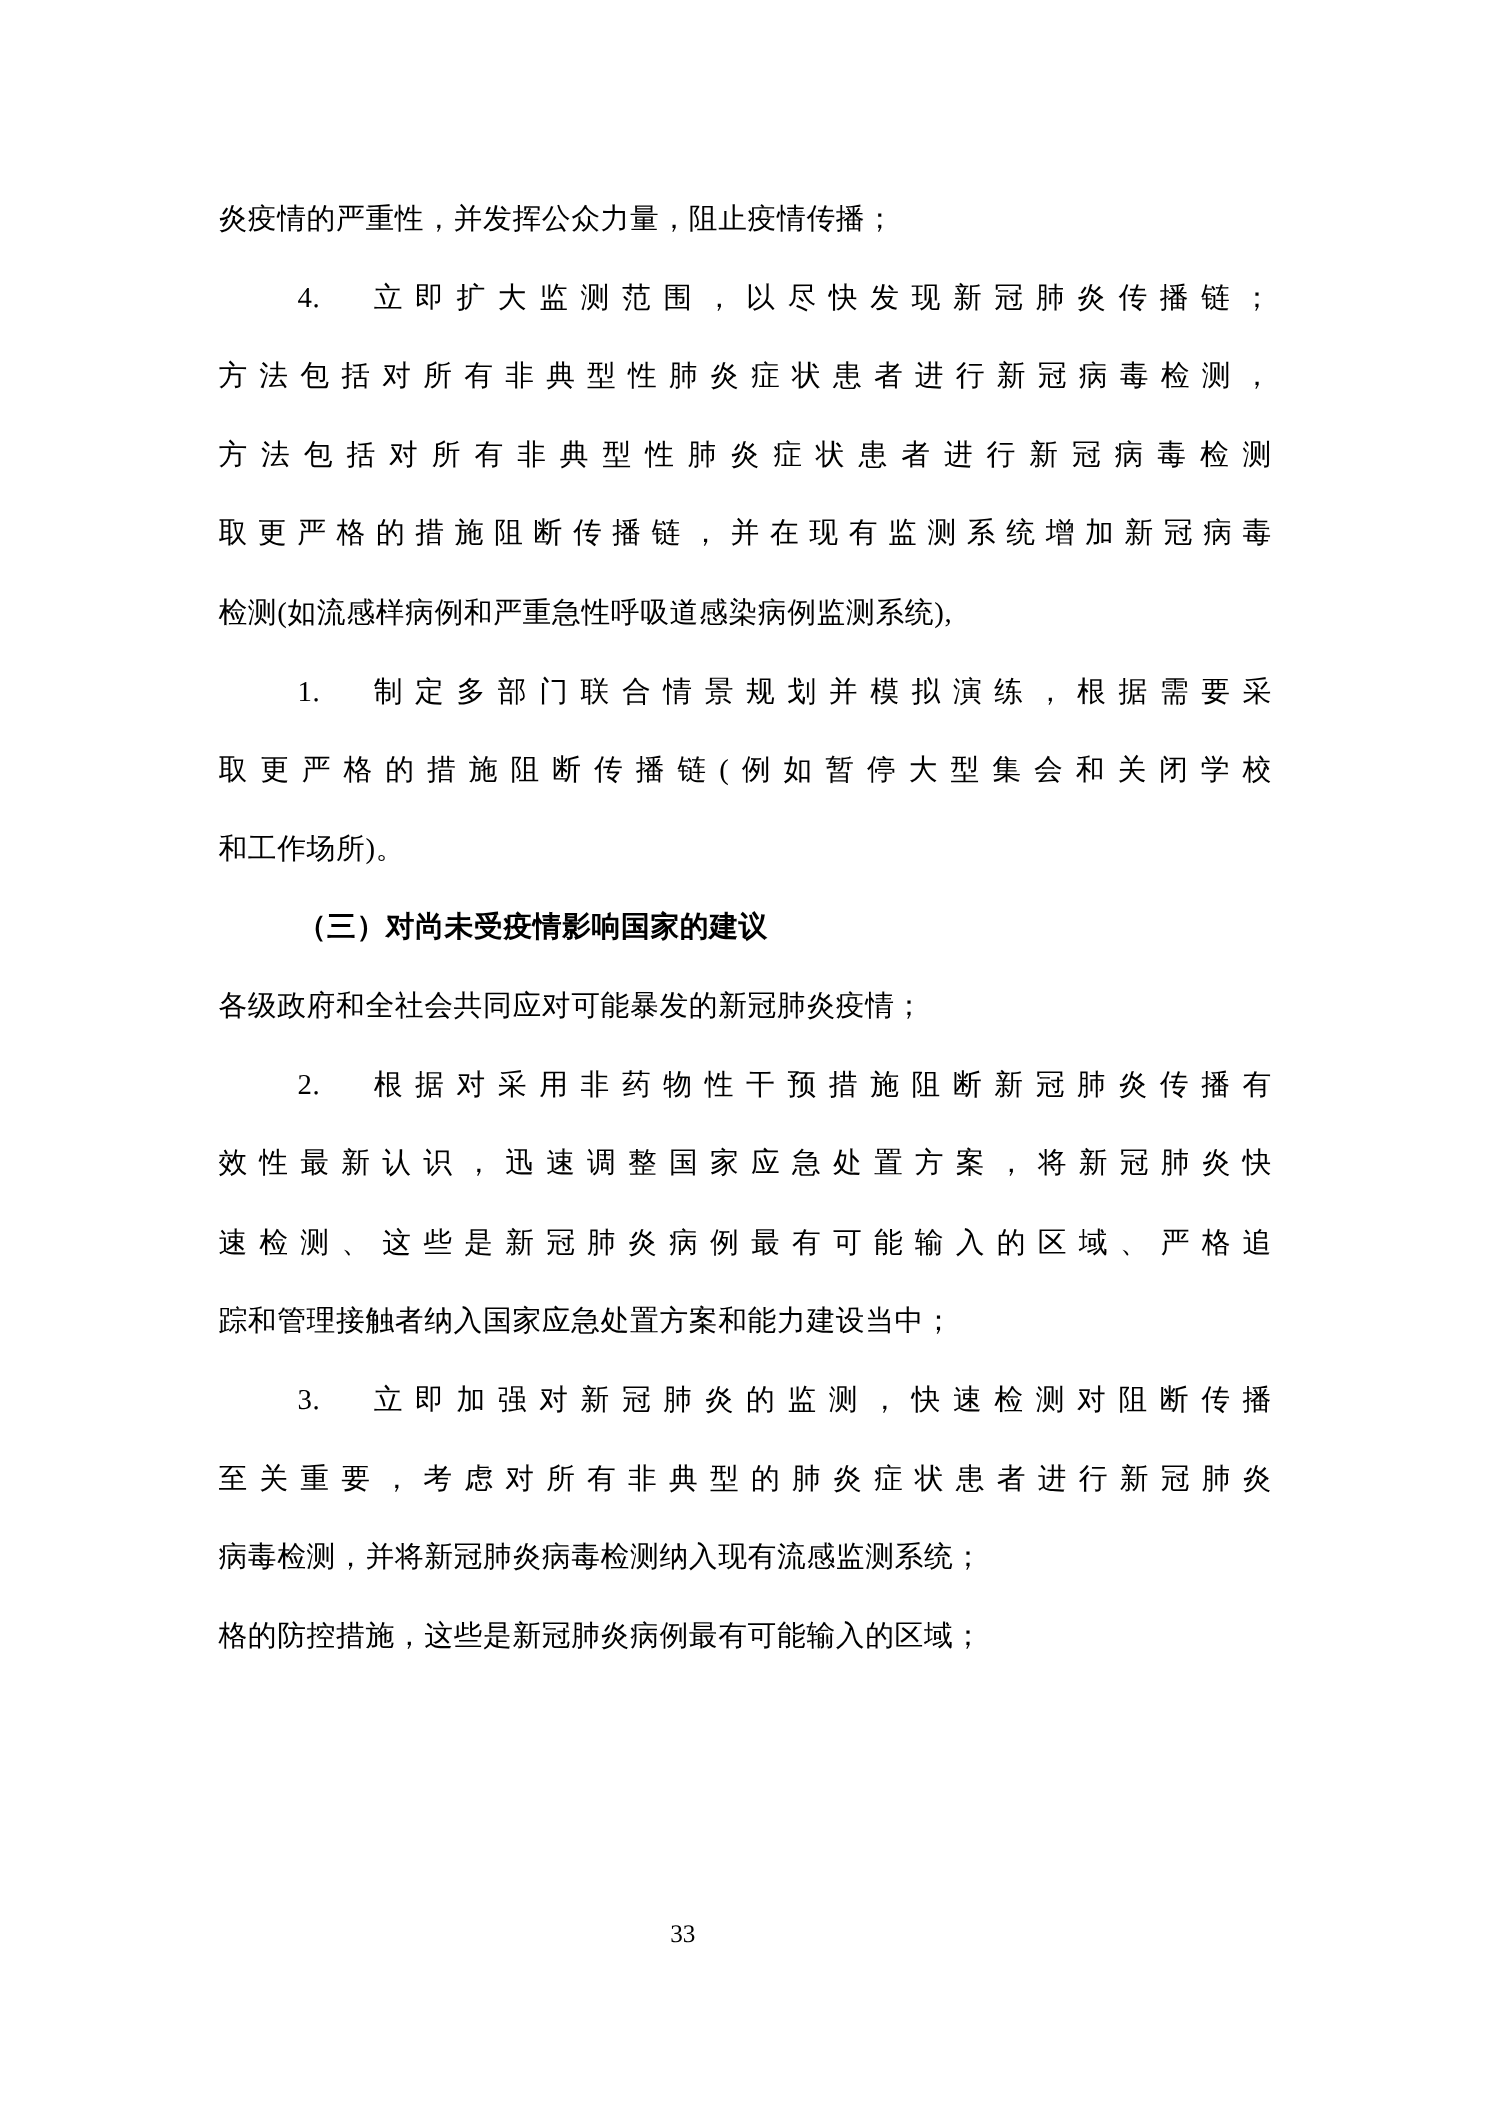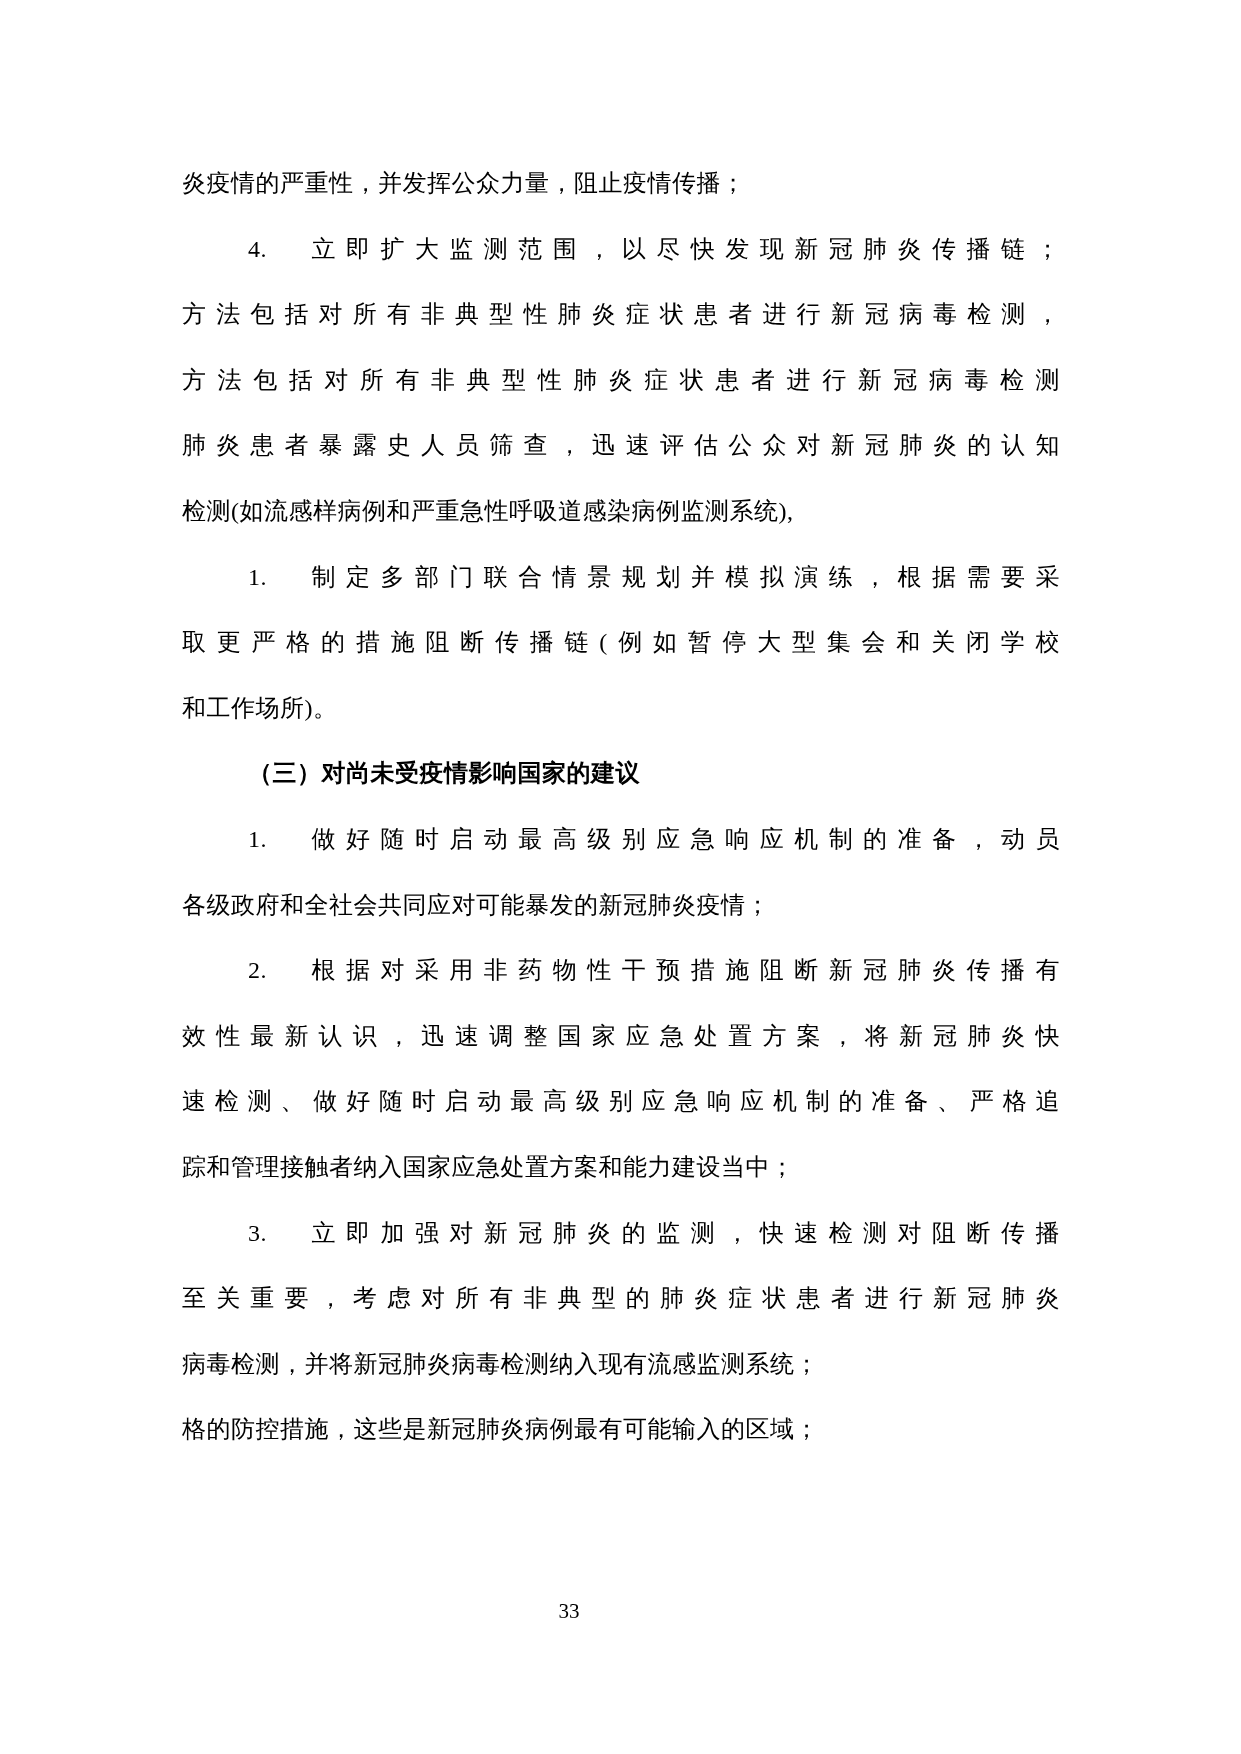--- a/index.html
+++ b/index.html
@@ -62,31 +62,30 @@
 </style>
 </head>
 <body>
 
 <div class="page">
   <div class="text-block">
     <div class="ln">炎疫情的严重性，并发挥公众力量，阻止疫情传播；</div>
     <div class="ln j ind">4.　立即扩大监测范围，以尽快发现新冠肺炎传播链；</div>
     <div class="ln j">方法包括对所有非典型性肺炎症状患者进行新冠病毒检测，</div>
     <div class="ln j">方法包括对所有非典型性肺炎症状患者进行新冠病毒检测</div>
-    <div class="ln j">肺炎患者暴露史人员筛查，迅速评估公众对新冠肺炎的认知</div>
+    <div class="ln j">取更严格的措施阻断传播链，并在现有监测系统增加新冠病毒</div>
     <div class="ln">检测(如流感样病例和严重急性呼吸道感染病例监测系统),</div>
     <div class="ln j ind">1.　制定多部门联合情景规划并模拟演练，根据需要采</div>
     <div class="ln j">取更严格的措施阻断传播链(例如暂停大型集会和关闭学校</div>
     <div class="ln">和工作场所)。</div>
     <div class="ln ind heading">（三）对尚未受疫情影响国家的建议</div>
-    <div class="ln j ind">1.　做好随时启动最高级别应急响应机制的准备，动员</div>
     <div class="ln">各级政府和全社会共同应对可能暴发的新冠肺炎疫情；</div>
     <div class="ln j ind">2.　根据对采用非药物性干预措施阻断新冠肺炎传播有</div>
     <div class="ln j">效性最新认识，迅速调整国家应急处置方案，将新冠肺炎快</div>
-    <div class="ln j">速检测、做好随时启动最高级别应急响应机制的准备、严格追</div>
+    <div class="ln j">速检测、这些是新冠肺炎病例最有可能输入的区域、严格追</div>
     <div class="ln">踪和管理接触者纳入国家应急处置方案和能力建设当中；</div>
     <div class="ln j ind">3.　立即加强对新冠肺炎的监测，快速检测对阻断传播</div>
     <div class="ln j">至关重要，考虑对所有非典型的肺炎症状患者进行新冠肺炎</div>
     <div class="ln">病毒检测，并将新冠肺炎病毒检测纳入现有流感监测系统；</div>
     <div class="ln">格的防控措施，这些是新冠肺炎病例最有可能输入的区域；</div>
   </div>
   <div class="page-number">33</div>
 </div>
 
 </body></html>

